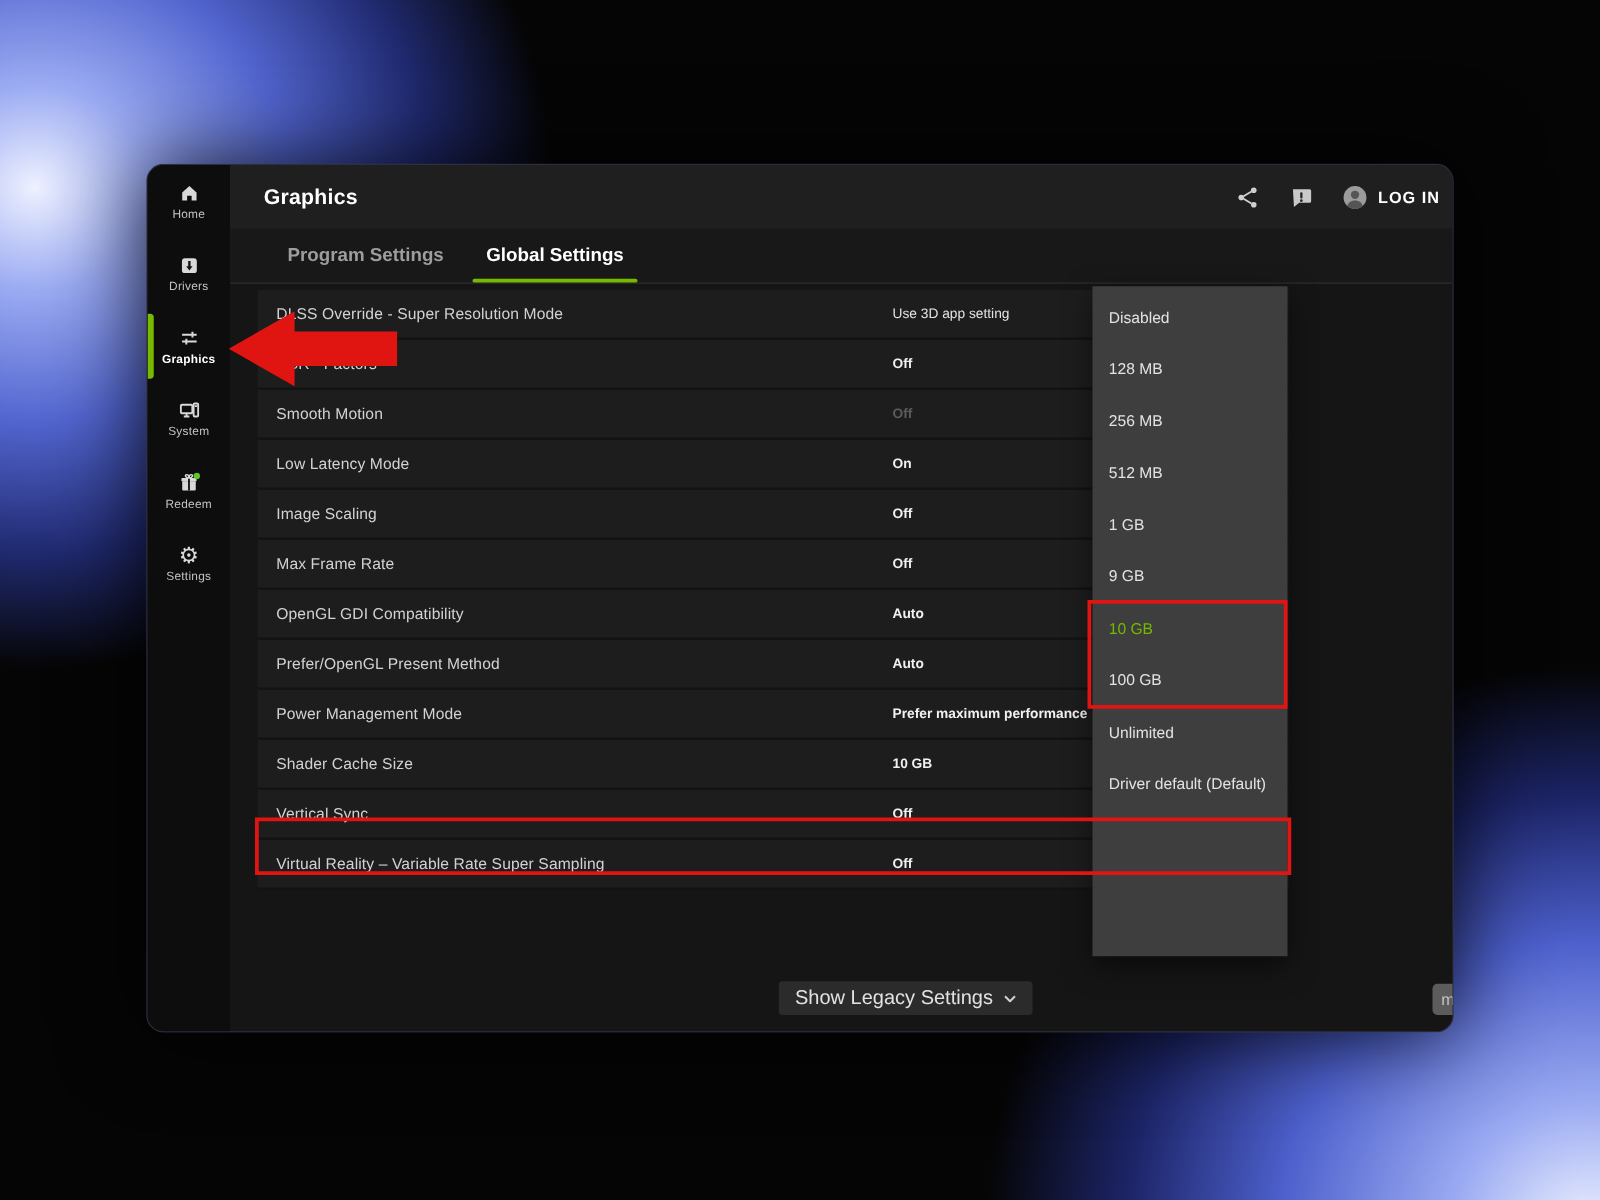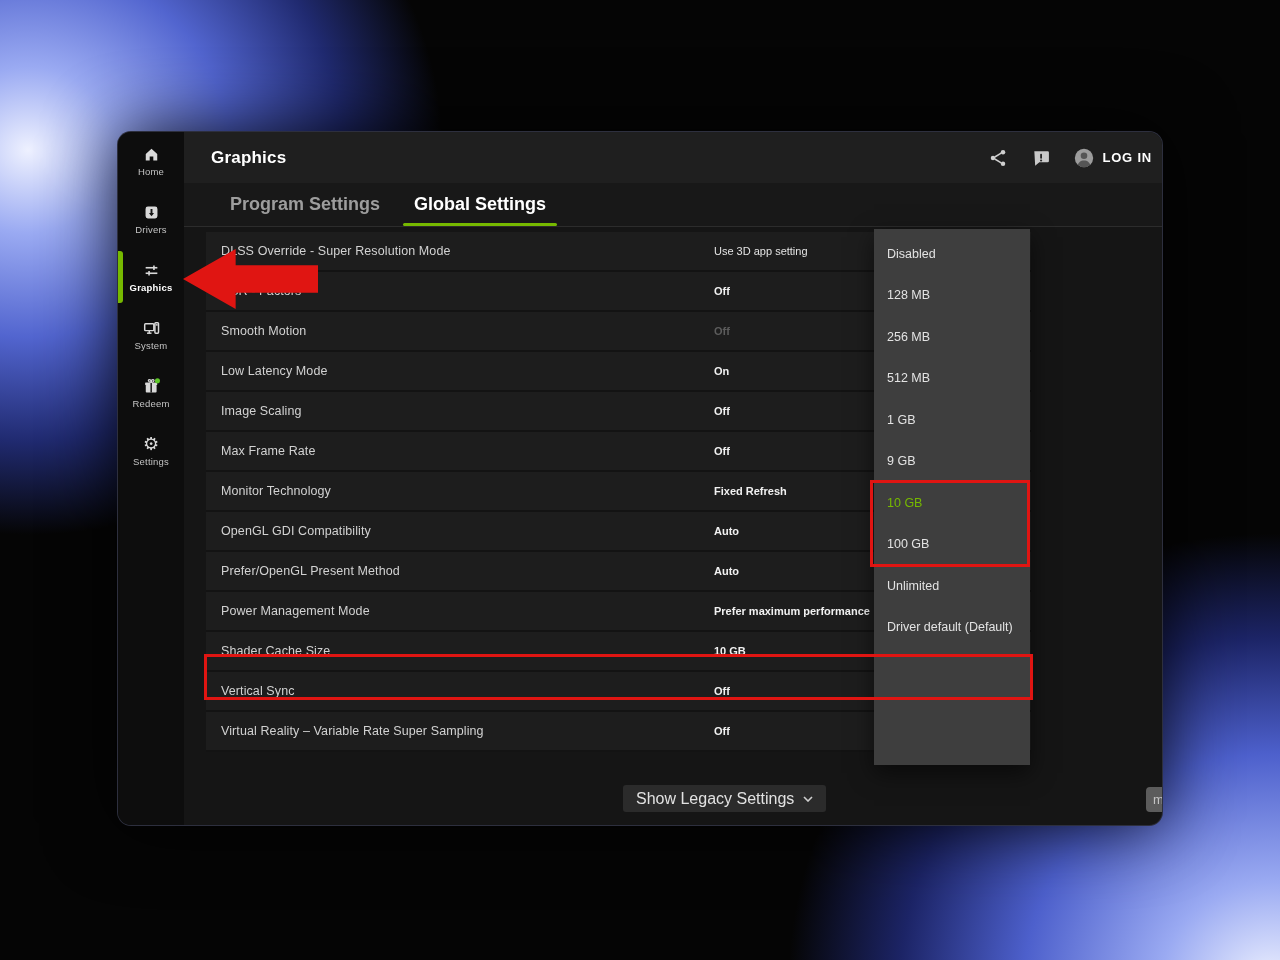--- a/index.html
+++ b/index.html
@@ -51,21 +51,21 @@
   .login-label { color:#ffffff; font-size:13px; font-weight:700; letter-spacing:0.8px; }
 
   
   .tabs {
     position:absolute; left:66px; top:51px; right:0; height:44px;
     background:#181818; border-bottom:1px solid #2c2c2c;
     display:flex; align-items:stretch; padding-left:29px; z-index:1;
   }
   .tab {
     padding:0 17px; display:flex; align-items:center;
-    font-size:18px; font-weight:700; color:#9d9d9d; position:relative; cursor:pointer;
+    font-size:15px; font-weight:700; color:#9d9d9d; position:relative; cursor:pointer;
   }
   .tab.active { color:#ffffff; }
   .tab.active::after {
     content:""; position:absolute; left:6px; right:6px; bottom:0; height:3px;
     background:var(--accent,#76b900); border-radius:2px;
   }
 
   
   .rows { position:absolute; left:88px; top:100px; width:825px; z-index:1; }
   .setting-row {
@@ -251,25 +251,20 @@
     <span class="row-label">Image Scaling</span>
     <span class="row-value">Off</span>
     <span class="row-chevron">▾</span>
   </div>
       <div class="setting-row">
     <span class="row-label">Max Frame Rate</span>
     <span class="row-value">Off</span>
     <span class="row-chevron">▾</span>
   </div>
       <div class="setting-row">
-    <span class="row-label">Monitor Technology</span>
-    <span class="row-value">Fixed Refresh</span>
-    <span class="row-chevron">▾</span>
-  </div>
-      <div class="setting-row">
     <span class="row-label">OpenGL GDI Compatibility</span>
     <span class="row-value">Auto</span>
     <span class="row-chevron">▾</span>
   </div>
       <div class="setting-row">
     <span class="row-label">Prefer/OpenGL Present Method</span>
     <span class="row-value">Auto</span>
     <span class="row-chevron">▾</span>
   </div>
       <div class="setting-row">

